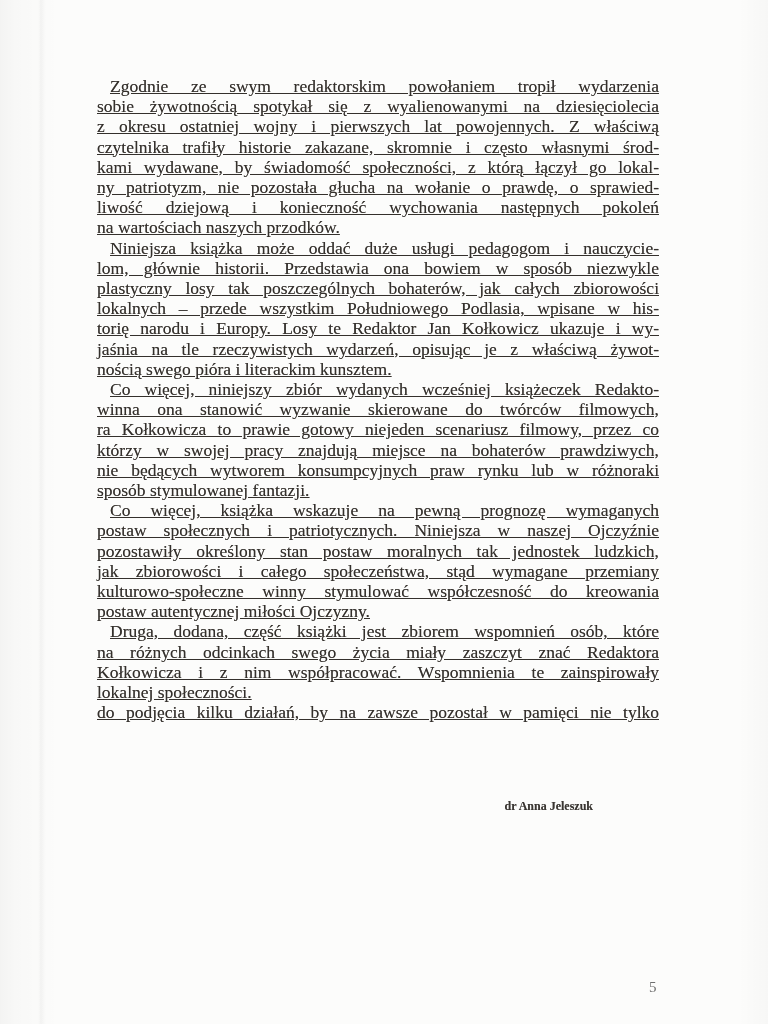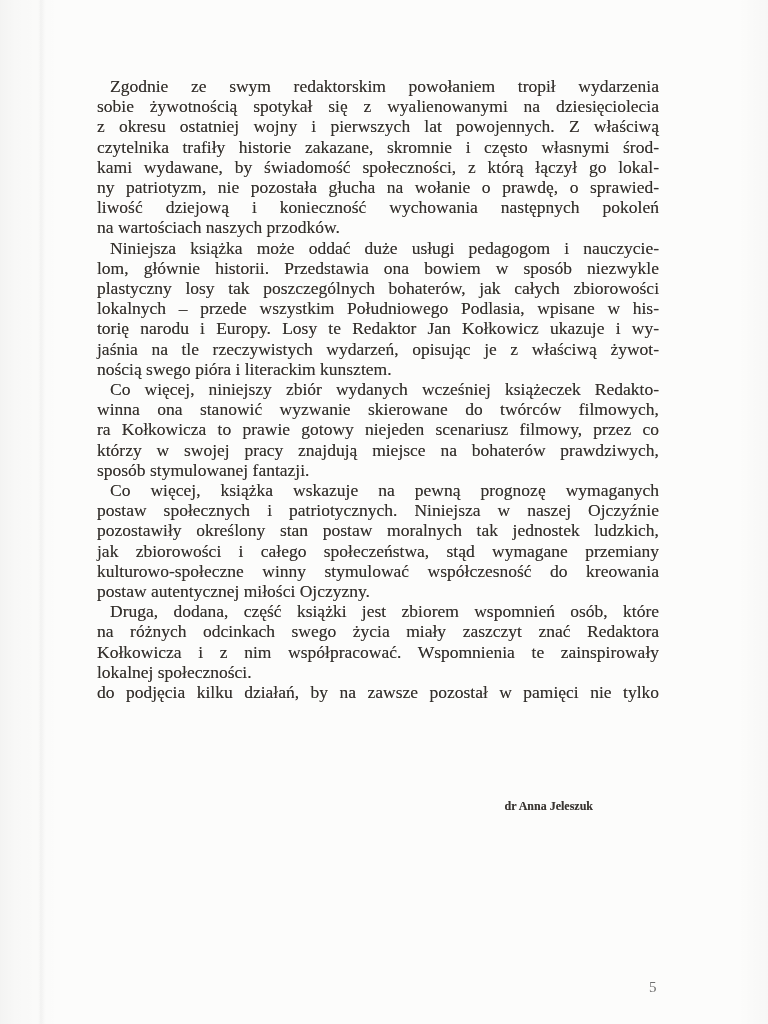--- a/index.html
+++ b/index.html
@@ -22,20 +22,21 @@
   }
   .text-block {
     position: absolute;
     left: 97px;
     top: 76px;
     width: 562px;
     font-size: 17.5px;
     line-height: 20.2px;
     color: #34302c;
     text-shadow: 0 0 0.6px rgba(52,48,44,0.55);
+    text-decoration: underline;
   }
   .para { margin: 0; padding: 0; }
   .line {
     text-align: justify;
     
     text-align-last: justify;
     white-space: normal;
   }
   .line.last {
     text-align: right;
@@ -83,20 +84,21 @@
         <div class="line">lokalnych – przede wszystkim Południowego Podlasia, wpisane w his-</div>
         <div class="line">torię narodu i Europy. Losy te Redaktor Jan Kołkowicz ukazuje i wy-</div>
         <div class="line">jaśnia na tle rzeczywistych wydarzeń, opisując je z właściwą żywot-</div>
         <div class="line last">nością swego pióra i literackim kunsztem.</div>
       </div>
       <div class="para">
         <div class="line first">Co więcej, niniejszy zbiór wydanych wcześniej książeczek Redakto-</div>
         <div class="line">winna ona stanowić wyzwanie skierowane do twórców filmowych,</div>
         <div class="line">ra Kołkowicza to prawie gotowy niejeden scenariusz filmowy, przez co</div>
         <div class="line">którzy w swojej pracy znajdują miejsce na bohaterów prawdziwych,</div>
+        <div class="line">nie będących wytworem konsumpcyjnych praw rynku lub w różnoraki</div>
         <div class="line last">sposób stymulowanej fantazji.</div>
       </div>
       <div class="para">
         <div class="line first">Co więcej, książka wskazuje na pewną prognozę wymaganych</div>
         <div class="line">postaw społecznych i patriotycznych. Niniejsza w naszej Ojczyźnie</div>
         <div class="line">pozostawiły określony stan postaw moralnych tak jednostek ludzkich,</div>
         <div class="line">jak zbiorowości i całego społeczeństwa, stąd wymagane przemiany</div>
         <div class="line">kulturowo-społeczne winny stymulować współczesność do kreowania</div>
         <div class="line last">postaw autentycznej miłości Ojczyzny.</div>
       </div>

